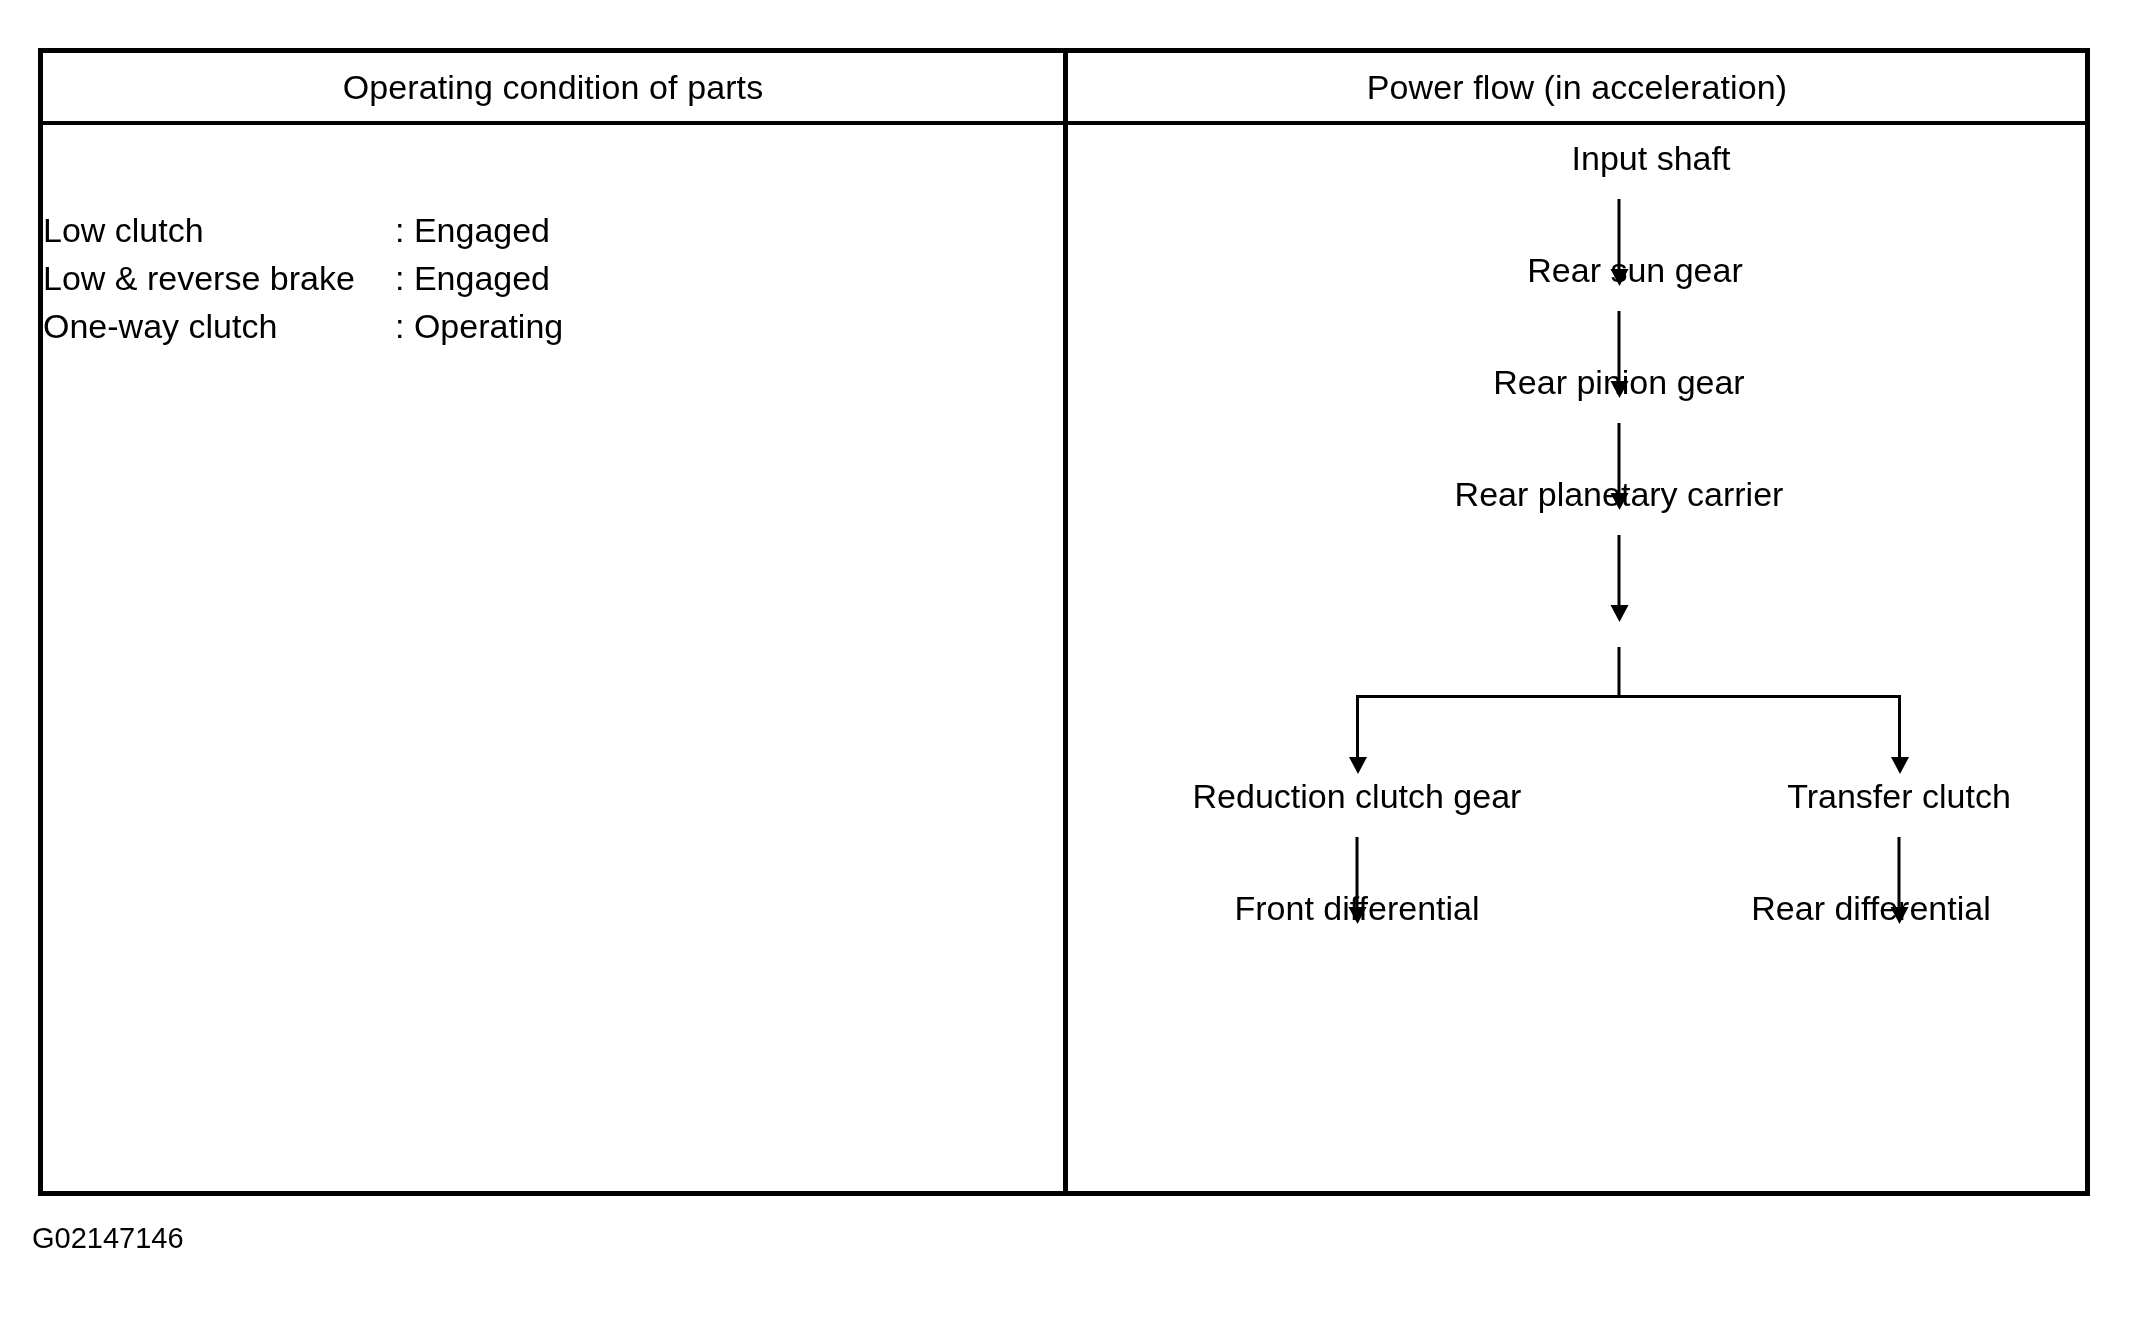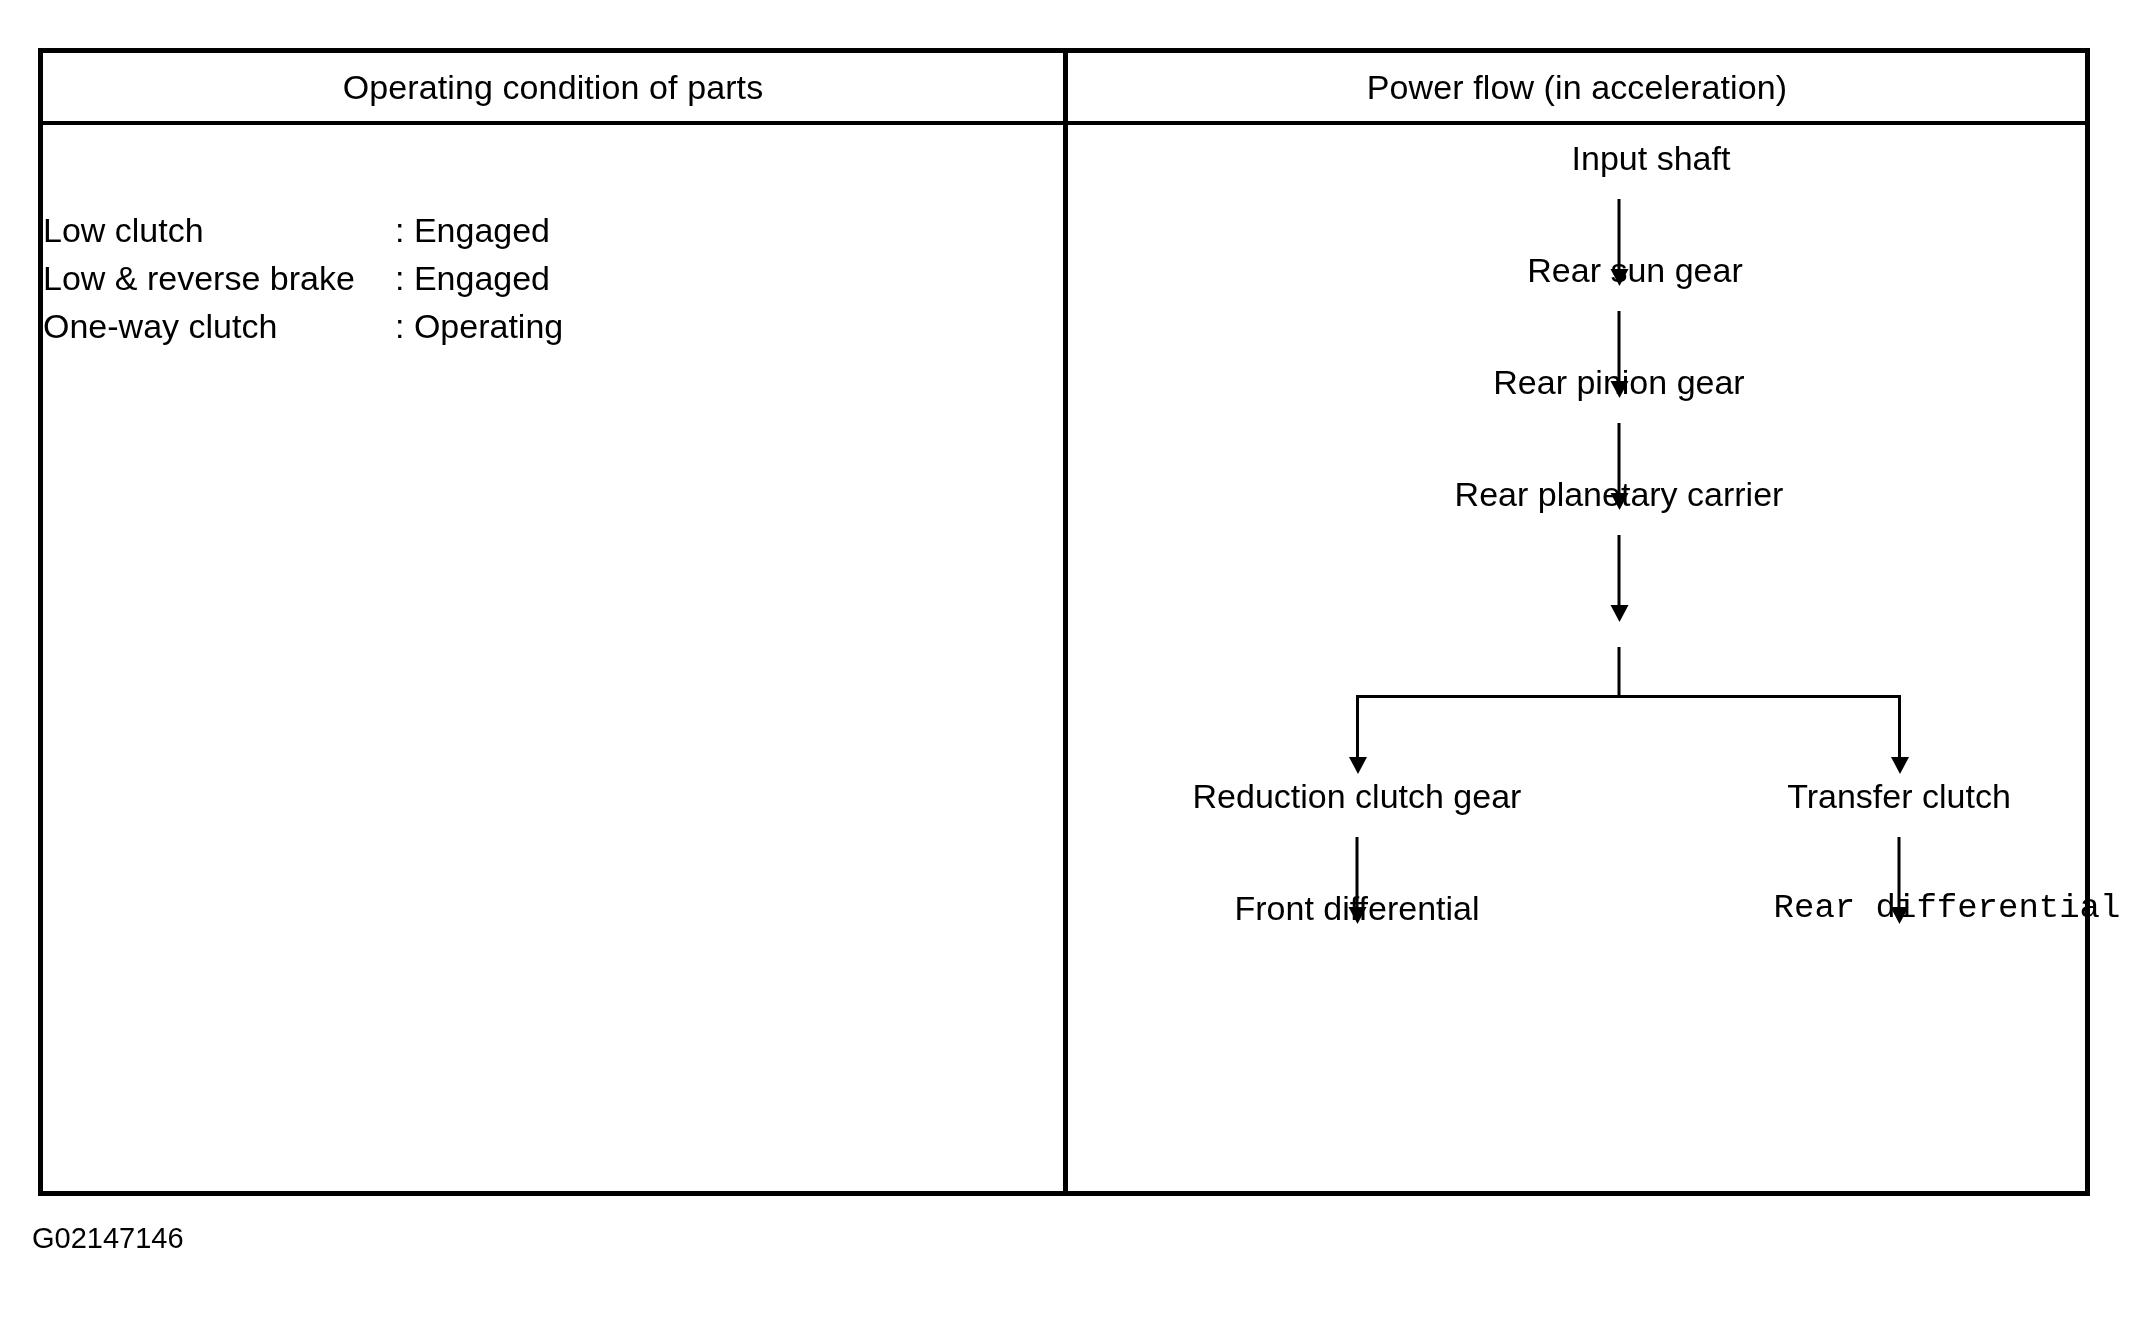--- a/index.html
+++ b/index.html
@@ -221,19 +221,19 @@
 
     <div class="branch-leg" style="left:829px; top:570px; height:64px;"></div>
 
     <div class="flow-node" style="left:288px; top:652px;">Reduction clutch gear</div>
     <div class="flow-node" style="left:830px; top:652px;">Transfer clutch</div>
 
     <div class="flow-arrow" style="left:288px; top:712px; height:72px;"></div>
     <div class="flow-arrow" style="left:830px; top:712px; height:72px;"></div>
 
     <div class="flow-node" style="left:288px; top:764px;">Front differential</div>
-    <div class="flow-node" style="left:878px; top:764px;font-family:Liberation Mono, monospace;">Rear differential</div>
+    <div class="flow-node" style="left:802px; top:764px;">Rear differential</div>
 
   </div>
 
 </div>
 
 <div id="figure-caption">G02147146</div>
 
 </body></html>

